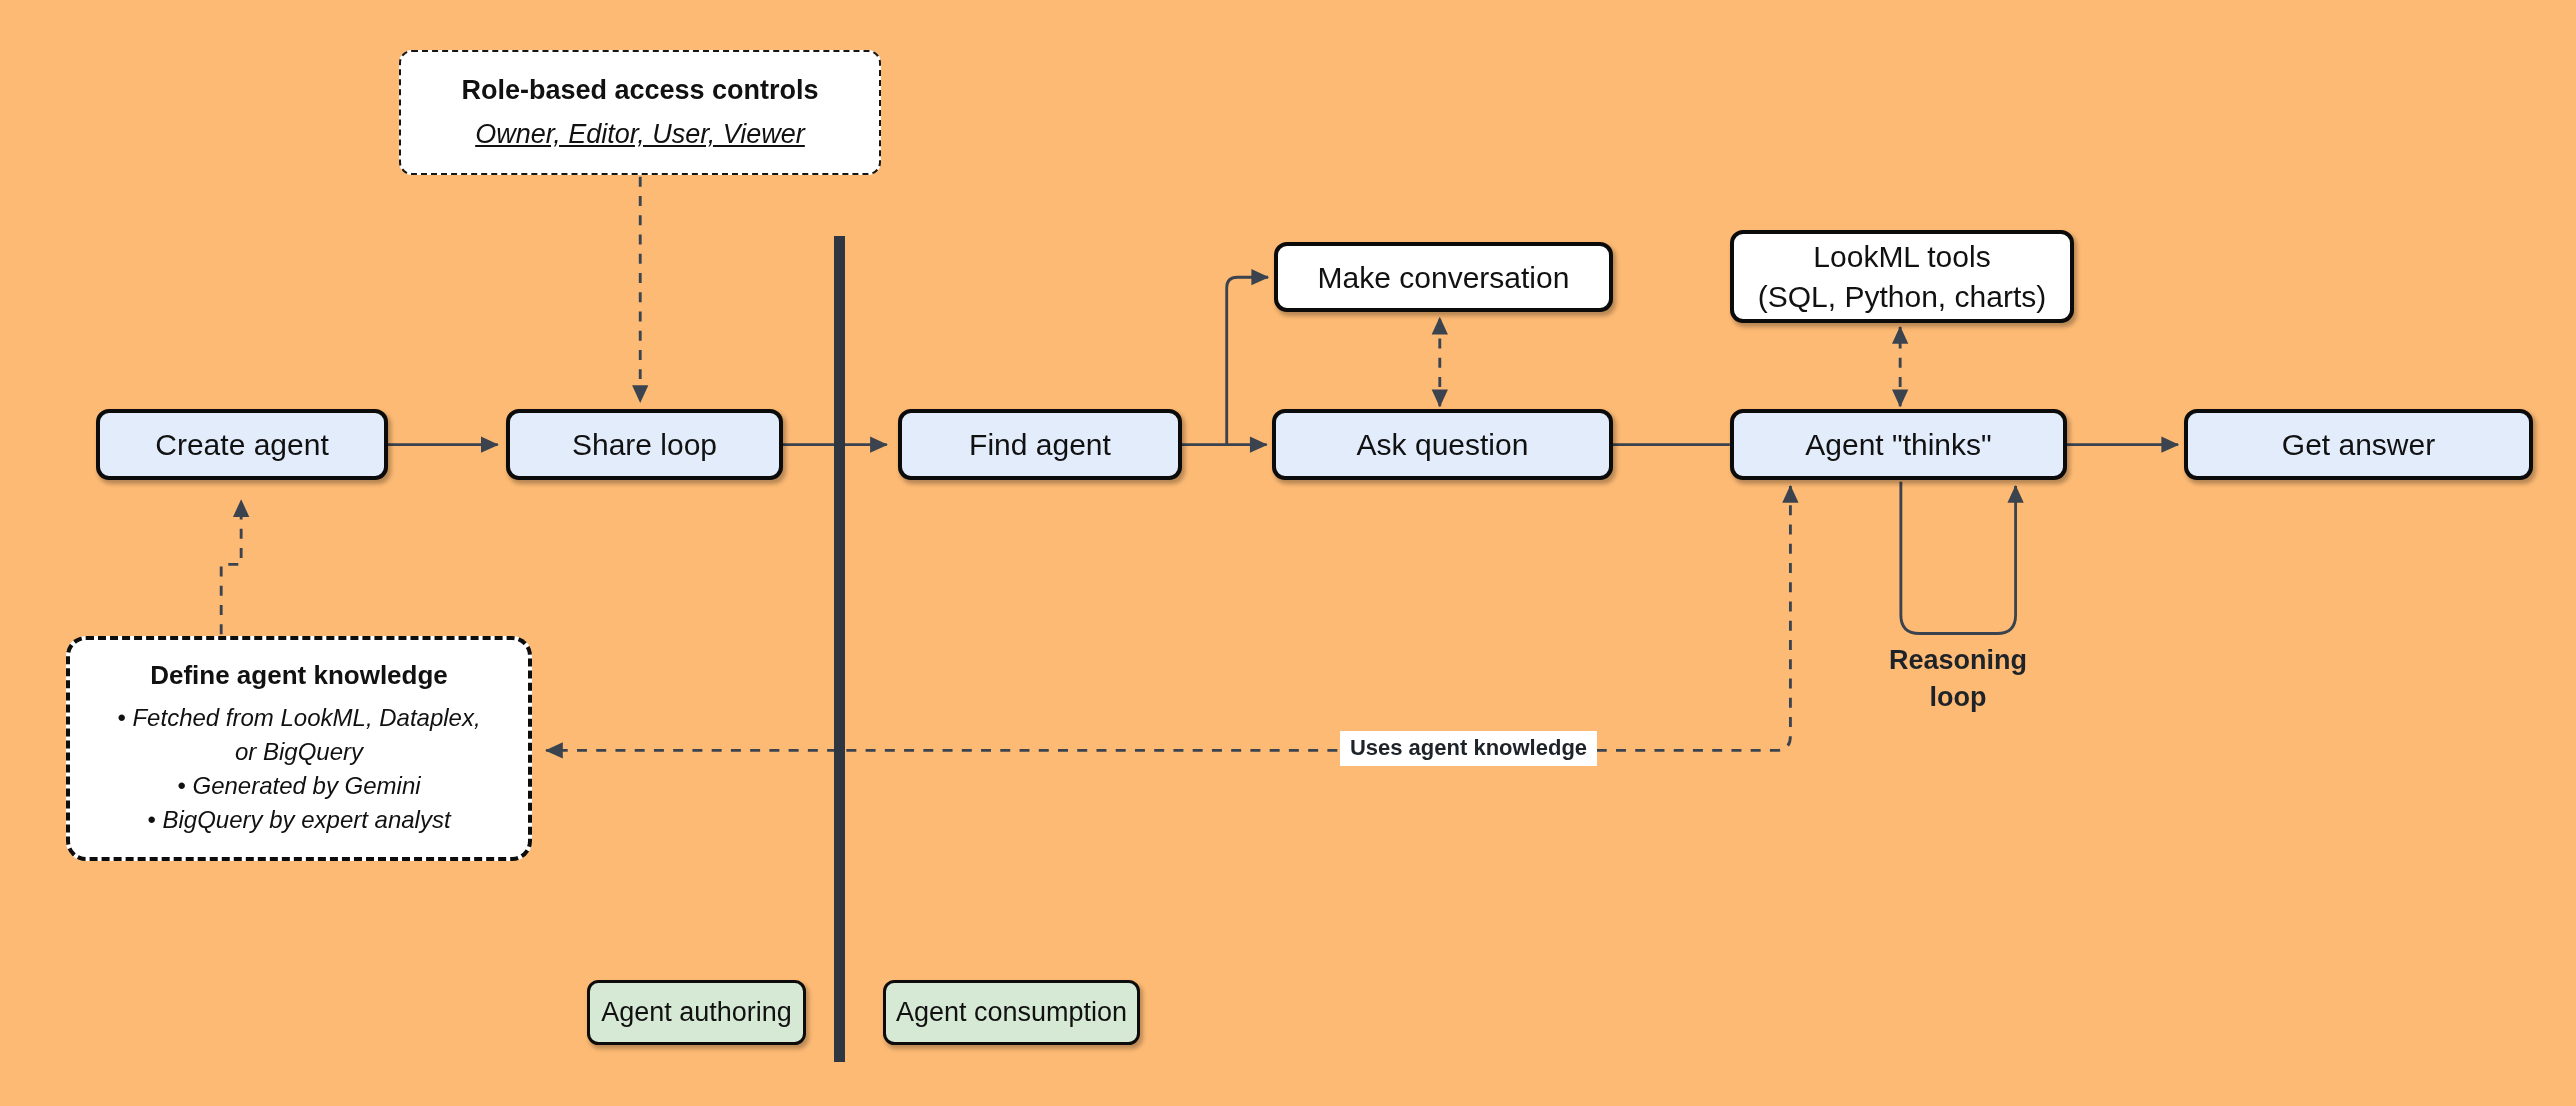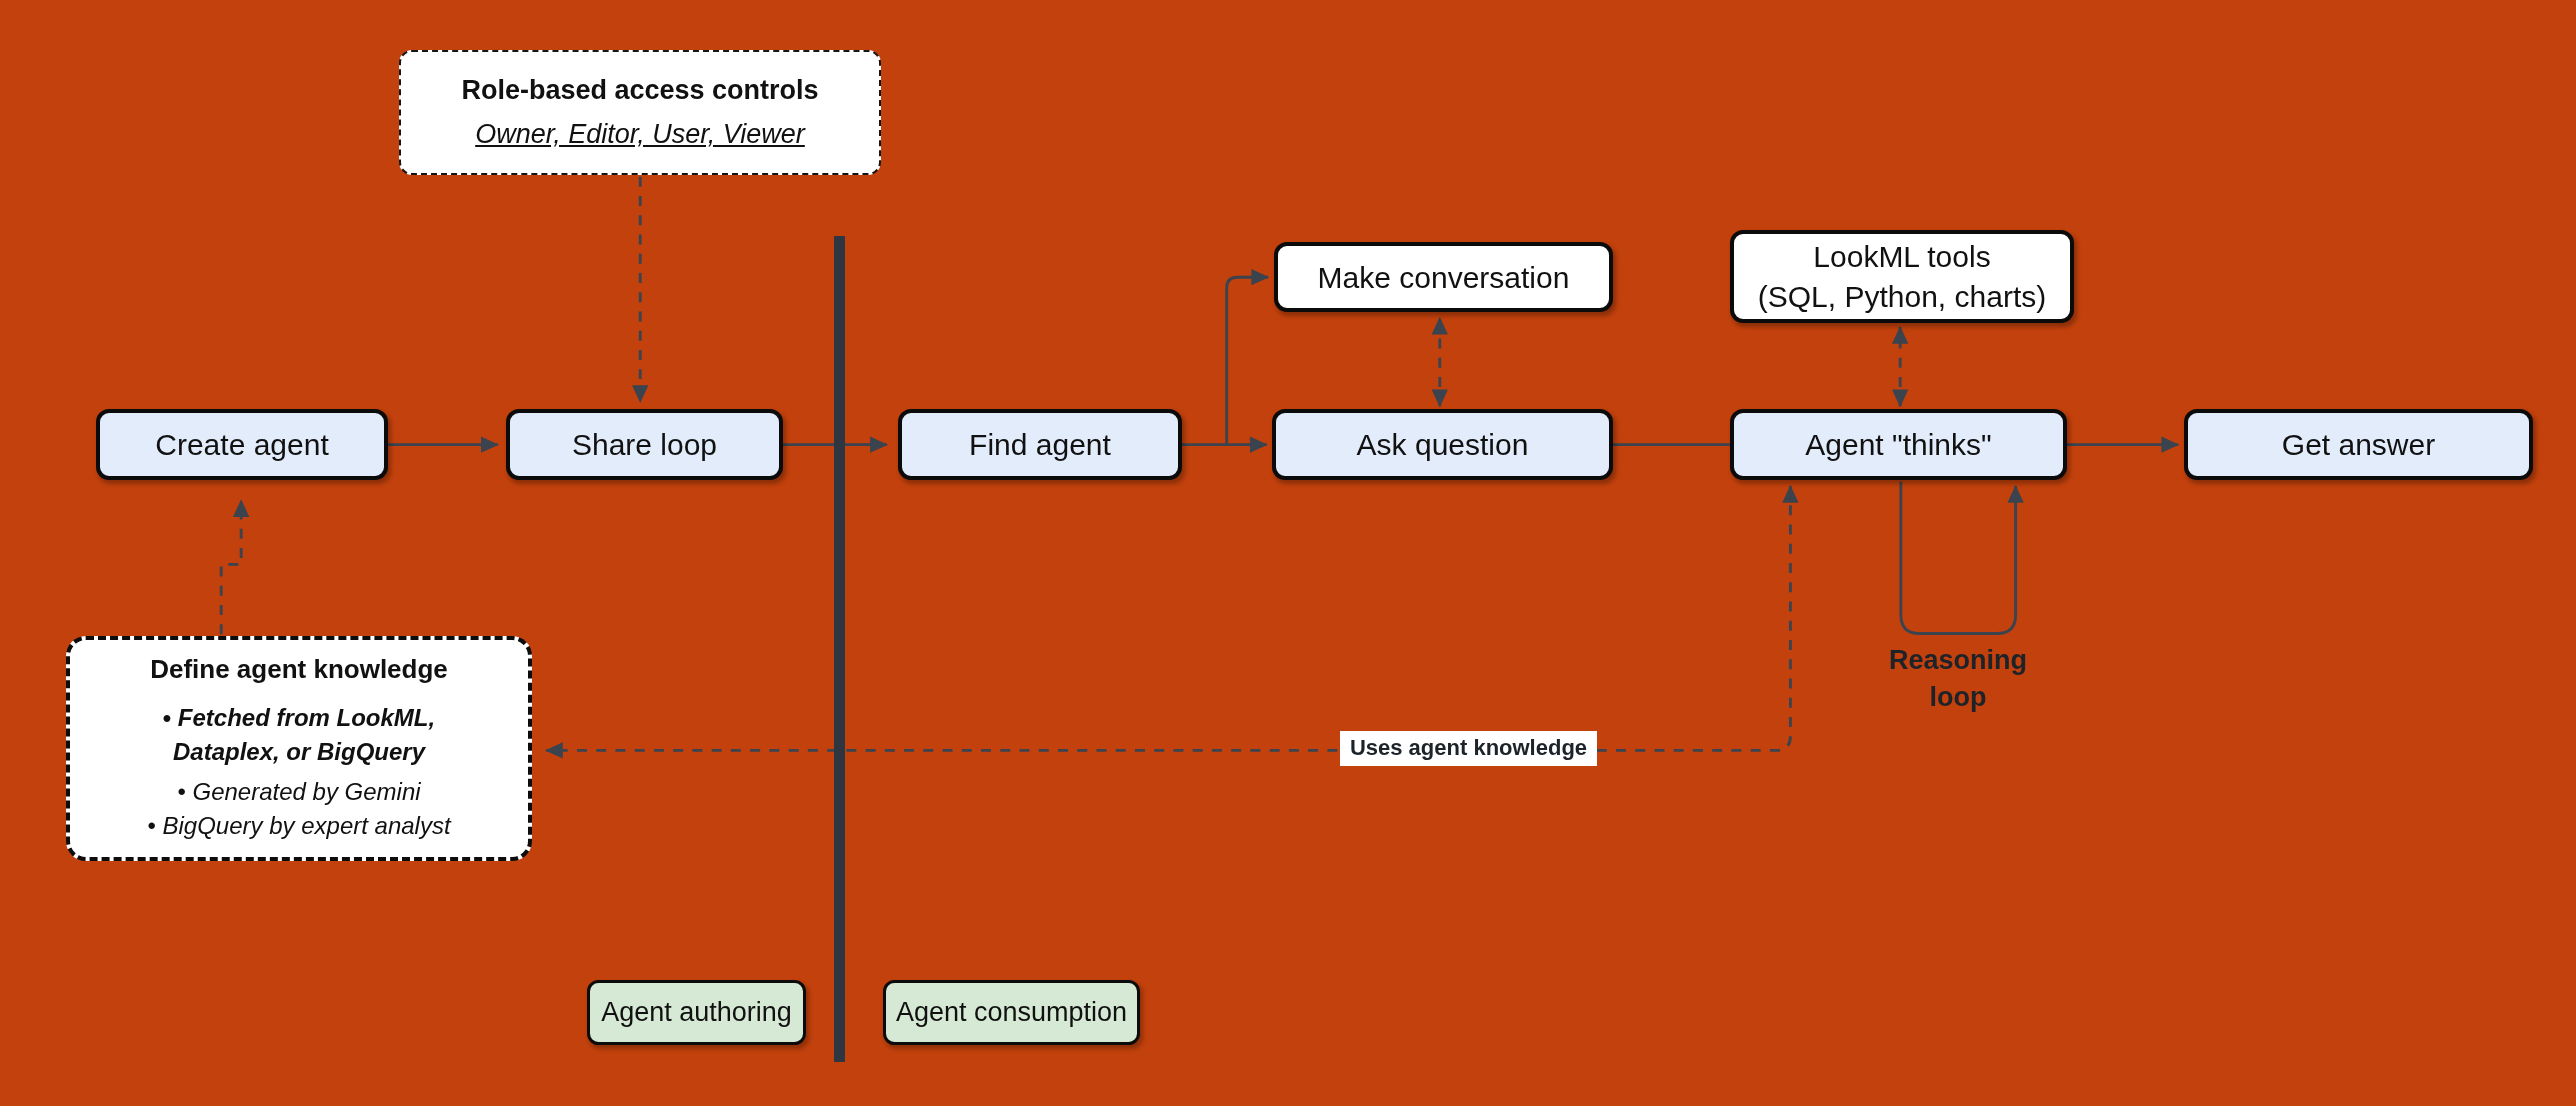--- a/index.html
+++ b/index.html
@@ -1,19 +1,19 @@
 <!DOCTYPE html>
 <html style="font-size:11.4px"><head>
 <meta charset="utf-8">
 <style>
   html,body{margin:0;padding:0;background:#ffffff;}
   .stage{
     position:relative;
     width:2576px;height:1106px;
-    background:#c2410c;
+    background:#fdba74;
     font-family:"Liberation Sans","DejaVu Sans",sans-serif;
     overflow:hidden;
   }
   svg.wires{position:absolute;left:0;top:0;width:2576px;height:1106px;z-index:1;}
   .node,.note,.lane,.edge-label{position:absolute;box-sizing:border-box;z-index:2;}
 
   .node{
     display:flex;align-items:center;justify-content:center;text-align:center;
     background:#e2ecfb;
     border:4.3px solid #0b0b0b;border-radius:13px;
@@ -27,21 +27,21 @@
     display:flex;flex-direction:column;align-items:center;justify-content:center;
     text-align:center;background:#ffffff;color:#111;
   }
   .note.rbac{border:2.9px dashed #151515;border-radius:13px;}
   .note.knowledge{border:4.3px dashed #0d0d0d;border-radius:20px;}
   .note .note-title{font-weight:bold;font-size:27px;}
   .note.rbac .note-sub{font-style:italic;font-size:27px;margin-top:13px;text-decoration:underline;}
   .note.knowledge .note-title{font-size:26px;margin-bottom:10px;}
   .k-bullets{list-style:none;margin:0;padding:0;font-style:italic;font-size:24px;line-height:1.42;}
   .k-bullets li::before{content:"• ";font-style:normal;}
-  .k-bullets li.wrap{max-width:385px;margin:6px auto;font-weight:bold;}
+  .k-bullets li.wrap{max-width:385px;margin:0 auto;}
 
   .lane{
     display:flex;align-items:center;justify-content:center;text-align:center;
     background:#d6e9d5;border:3.6px solid #0c0c0c;border-radius:11.4px;
     font-size:27px;color:#111;
     box-shadow:2.9px 3.6px 4.3px rgba(0,0,0,.26);
   }
 
   .divider{position:absolute;left:834px;top:236px;width:10.7px;height:826px;background:#2e3741;z-index:2;}
 

